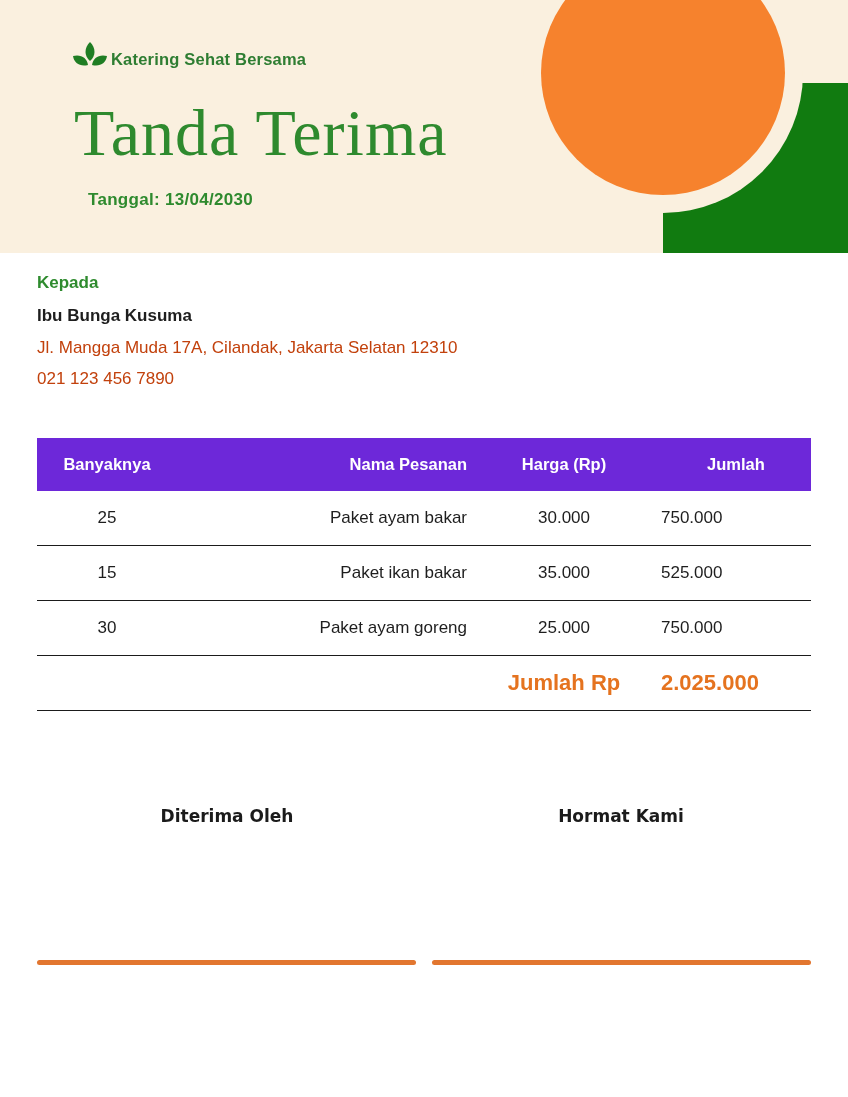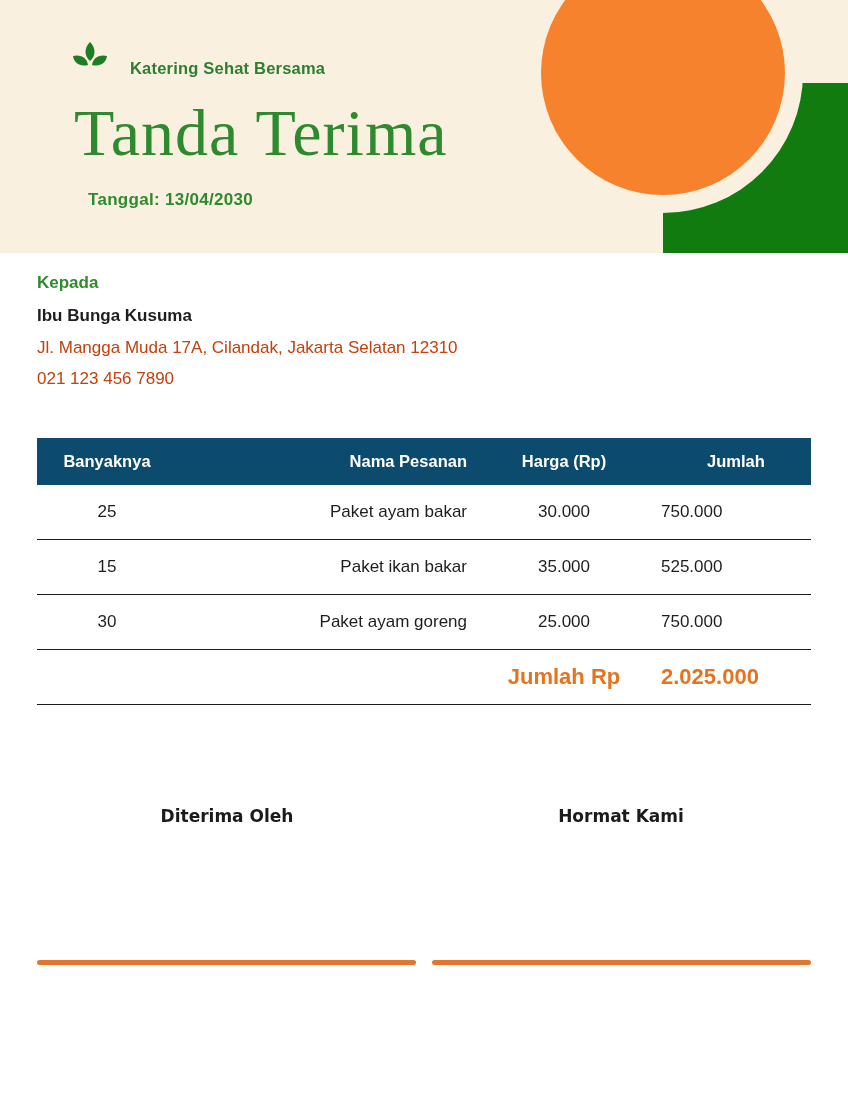--- a/index.html
+++ b/index.html
@@ -10,21 +10,21 @@
     font-family:"Liberation Sans", sans-serif;
     color:#1e1e1e;
     overflow:hidden;
   }
   
   .header{
     position:absolute;left:0;top:0;width:848px;height:253px;
     background:#faf0df;
   }
   .header-shapes{position:absolute;left:0;top:0;width:848px;height:253px;}
-  .brand-row{position:absolute;left:70px;top:40px;display:flex;align-items:flex-end;gap:20px;}
+  .brand-row{position:absolute;left:70px;top:40px;display:flex;align-items:center;gap:1px;}
   .brand-name{
     font-size:16.5px;font-weight:bold;color:#2e7d32;letter-spacing:.2px;
   }
   .doc-title{
     position:absolute;left:74px;top:98px;
     font-family:"Liberation Serif", serif;
     font-size:66px;line-height:70px;font-weight:500;
     color:#2e8a2e;letter-spacing:1px;white-space:nowrap;
   }
   .doc-date{
@@ -32,21 +32,21 @@
     font-size:17px;font-weight:bold;color:#2e8a2e;letter-spacing:.3px;
   }
   
   .recipient{position:absolute;left:37px;top:273px;width:600px;}
   .recipient-heading{font-size:17px;font-weight:bold;color:#2e8b2e;margin:0 0 13px 0;}
   .recipient-name{font-size:17px;font-weight:bold;color:#1e1e1e;margin:0 0 12px 0;}
   .recipient-line{font-size:17px;color:#c2410c;margin:0 0 11px 0;}
   
   .order-table{position:absolute;left:37px;top:438px;width:774px;}
   .t-row{display:flex;align-items:center;}
-  .t-head{background:#0c4a6e;height:47px;color:#ffffff;font-weight:bold;font-size:16.5px;}
+  .t-head{background:#6d28d9;height:53px;color:#ffffff;font-weight:bold;font-size:16.5px;}
   .t-body{height:54px;border-bottom:1.5px solid #1b1b1b;font-size:17px;color:#1e1e1e;}
   .t-total{height:54px;border-bottom:1.5px solid #1b1b1b;font-size:22px;font-weight:bold;color:#e5731f;}
   .c1{width:140px;text-align:center;}
   .c2{width:290px;text-align:right;}
   .c3{width:194px;text-align:center;}
   .c4{width:150px;text-align:center;box-sizing:border-box;}
   .t-body .c4,.t-total .c4{text-align:left;padding-right:14px;}
   
   .sig-label{
     position:absolute;top:806px;width:200px;text-align:center;

